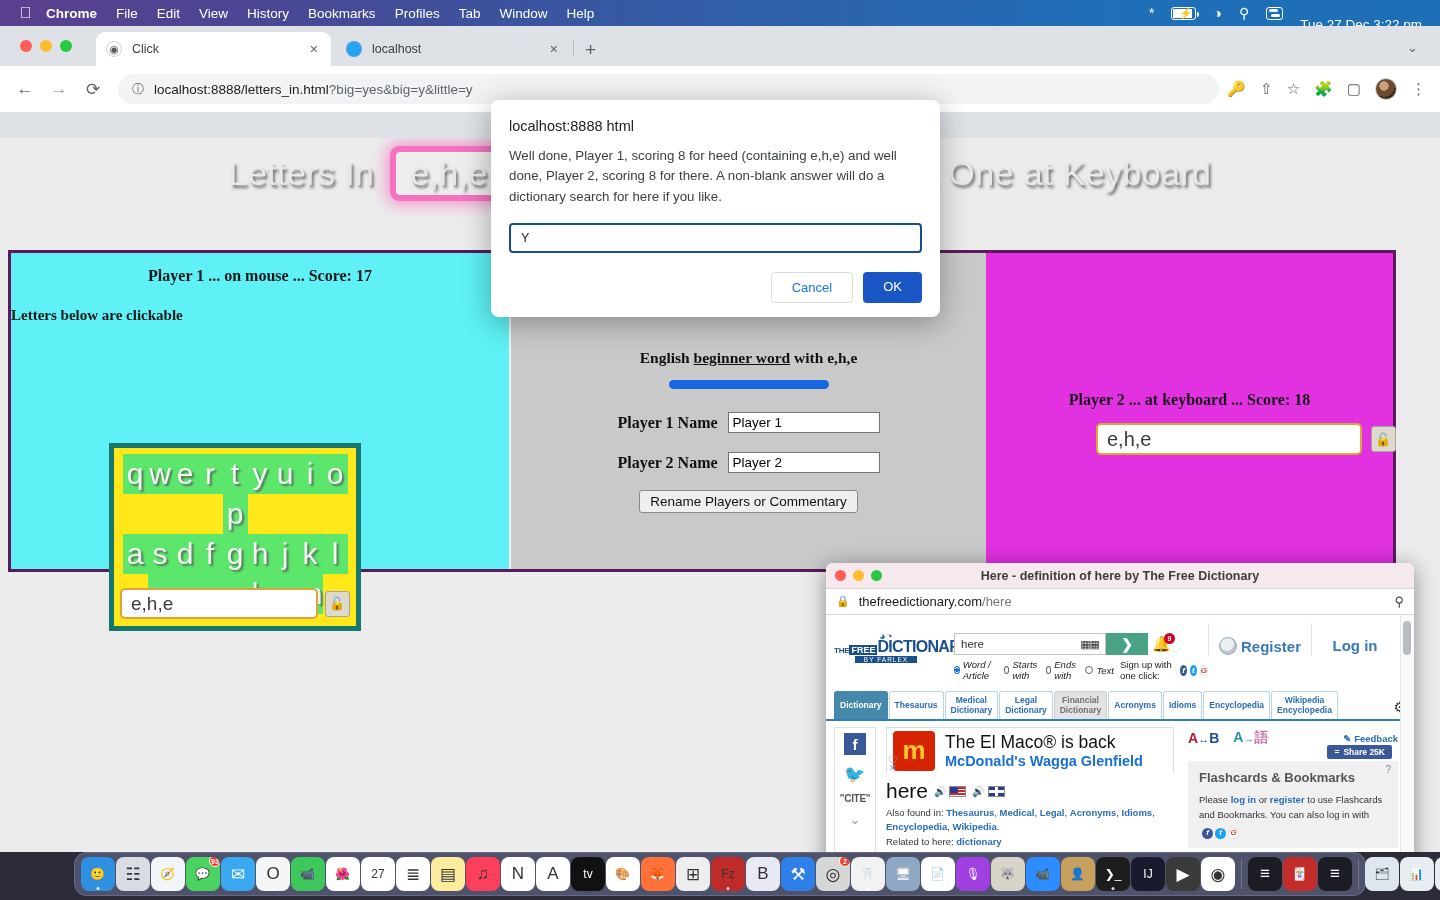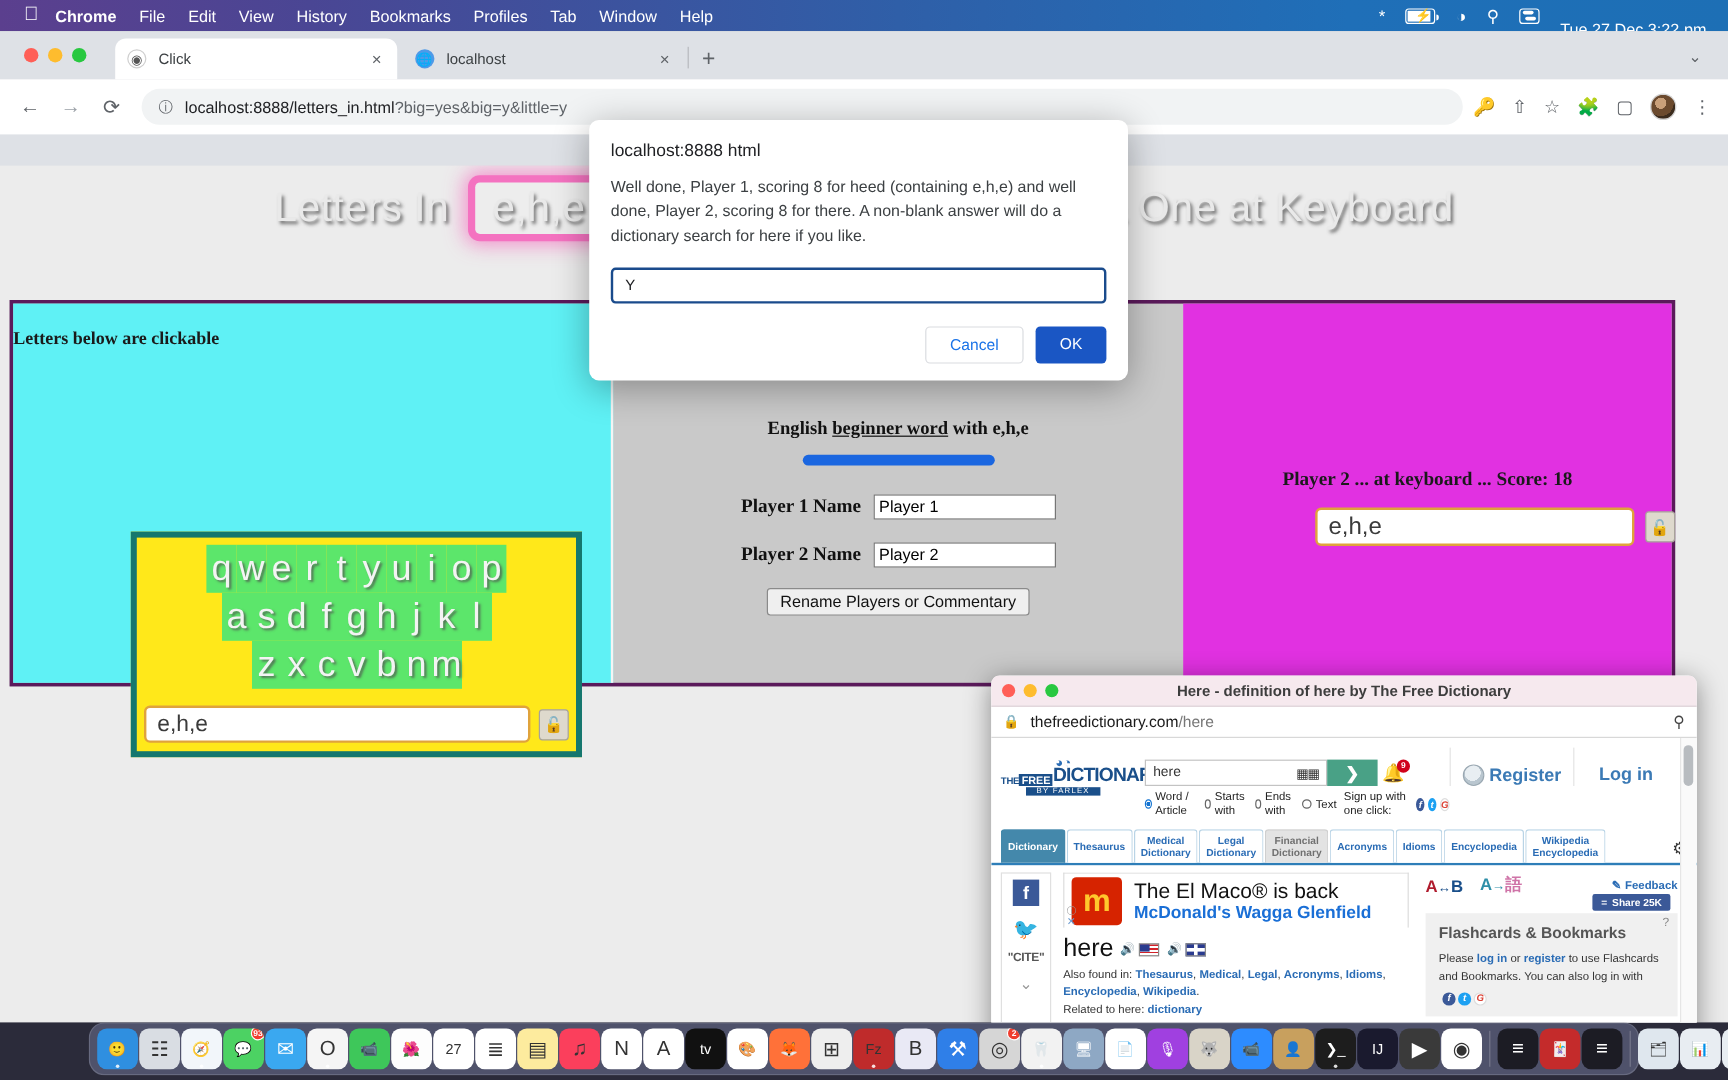--- a/index.html
+++ b/index.html
@@ -106,21 +106,21 @@
   #center { flex:1; position:relative; }
   #p2panel { width:407px; background:#e131e1; position:relative; }
 
   .scoreline { text-align:center; font-family:"Liberation Serif", serif; font-weight:bold;
     font-size:16px; color:#1a1a1a; }
   #p1score { padding-top:14px; }
   #p1sub { text-align:left; font-family:"Liberation Serif", serif; font-weight:bold;
     font-size:15px; color:#1a1a1a; padding-top:22px; }
 
   #kbbox {
-    position:absolute; left:98px; top:190px; width:376px; height:188px;
+    position:absolute; left:98px; top:190px; width:252px; height:188px;
     background:#ffe81a; border:5px solid #15776e;
   }
   .kbrow { text-align:center; line-height:0; }
   .kbrow .key {
     display:inline-block; background:#5ce66b; color:#f3f3f3;
     font-size:30px; line-height:40px; width:25px; text-align:center;
     font-family:"Liberation Sans", sans-serif; font-weight:500;
     text-shadow: 2px 2px 2px rgba(80,80,80,.75);
   }
   #kbrow1 { padding-top:6px; }
@@ -199,21 +199,21 @@
   }
   #dictsearchbox .kbic { margin-left:auto; font-size:11px; letter-spacing:-1px;}
   #dictgo { width:42px;height:22px;background:#49a186;display:flex;align-items:center;
     justify-content:center;color:#fff;font-size:14px;font-weight:bold;}
   #belloverlay { position:relative; width:24px; margin-left:4px; }
   #bell { font-size:15px; }
   #bellbadge { position:absolute; left:12px; top:-2px; background:#d0021b; color:#fff;
     font-size:7px; border-radius:50%; width:11px;height:11px; display:flex;
     align-items:center; justify-content:center; font-weight:bold;}
   #radios { display:flex; align-items:center; font-size:9.5px; color:#222; padding-top:4px; gap:6px;}
-  #radios .rd { display:flex; align-items:center; gap:3px; }
+  #radios .rd { display:flex; align-items:center; gap:3px;font-style:italic; }
   .radio { width:8px;height:8px;border:1px solid #666;border-radius:50%;display:inline-block; background:#fff;}
   .radio.on { border-color:#1273d1; background:
     radial-gradient(circle, #1273d1 0 45%, #fff 46% 100%); }
   #signup { font-size:9.5px; color:#222; display:flex; align-items:center; gap:3px;}
   .sico { width:11px;height:11px;border-radius:50%;font-size:8px;color:#fff;display:flex;
     align-items:center;justify-content:center;font-weight:bold;}
   .s-fb{background:#3b5998;} .s-tw{background:#1da1f2;}
   .s-gg{background:#fff;color:#db4437;border:1px solid #ddd;font-weight:900;}
 
   #registercol { width:104px; text-align:center; border-left:1px solid #e4e4e4;
@@ -401,20 +401,21 @@
 
     <div id="pagetitle">
       <span>Letters In</span>
       <span class="hl">e,h,e</span>
       <span>English ... One at Mouse &amp; One at Keyboard</span>
     </div>
 
     <div id="board">
 
       <div id="p1panel">
+        <div class="scoreline" id="p1score">Player 1 ... on mouse ... Score: 17</div>
         <div id="p1sub">Letters below are clickable</div>
 
         <div id="kbbox">
           <div class="kbrow" id="kbrow1"><span class="key">q</span><span class="key">w</span><span class="key">e</span><span class="key">r</span><span class="key">t</span><span class="key">y</span><span class="key">u</span><span class="key">i</span><span class="key">o</span><span class="key">p</span></div>
           <div class="kbrow" id="kbrow2"><span class="key">a</span><span class="key">s</span><span class="key">d</span><span class="key">f</span><span class="key">g</span><span class="key">h</span><span class="key">j</span><span class="key">k</span><span class="key">l</span></div>
           <div class="kbrow" id="kbrow3"><span class="key">z</span><span class="key">x</span><span class="key">c</span><span class="key">v</span><span class="key">b</span><span class="key">n</span><span class="key">m</span></div>
           <div id="kbentrywrap">
             <div class="entry">e,h,e</div>
             <div class="lockbtn">🔓</div>
           </div>

